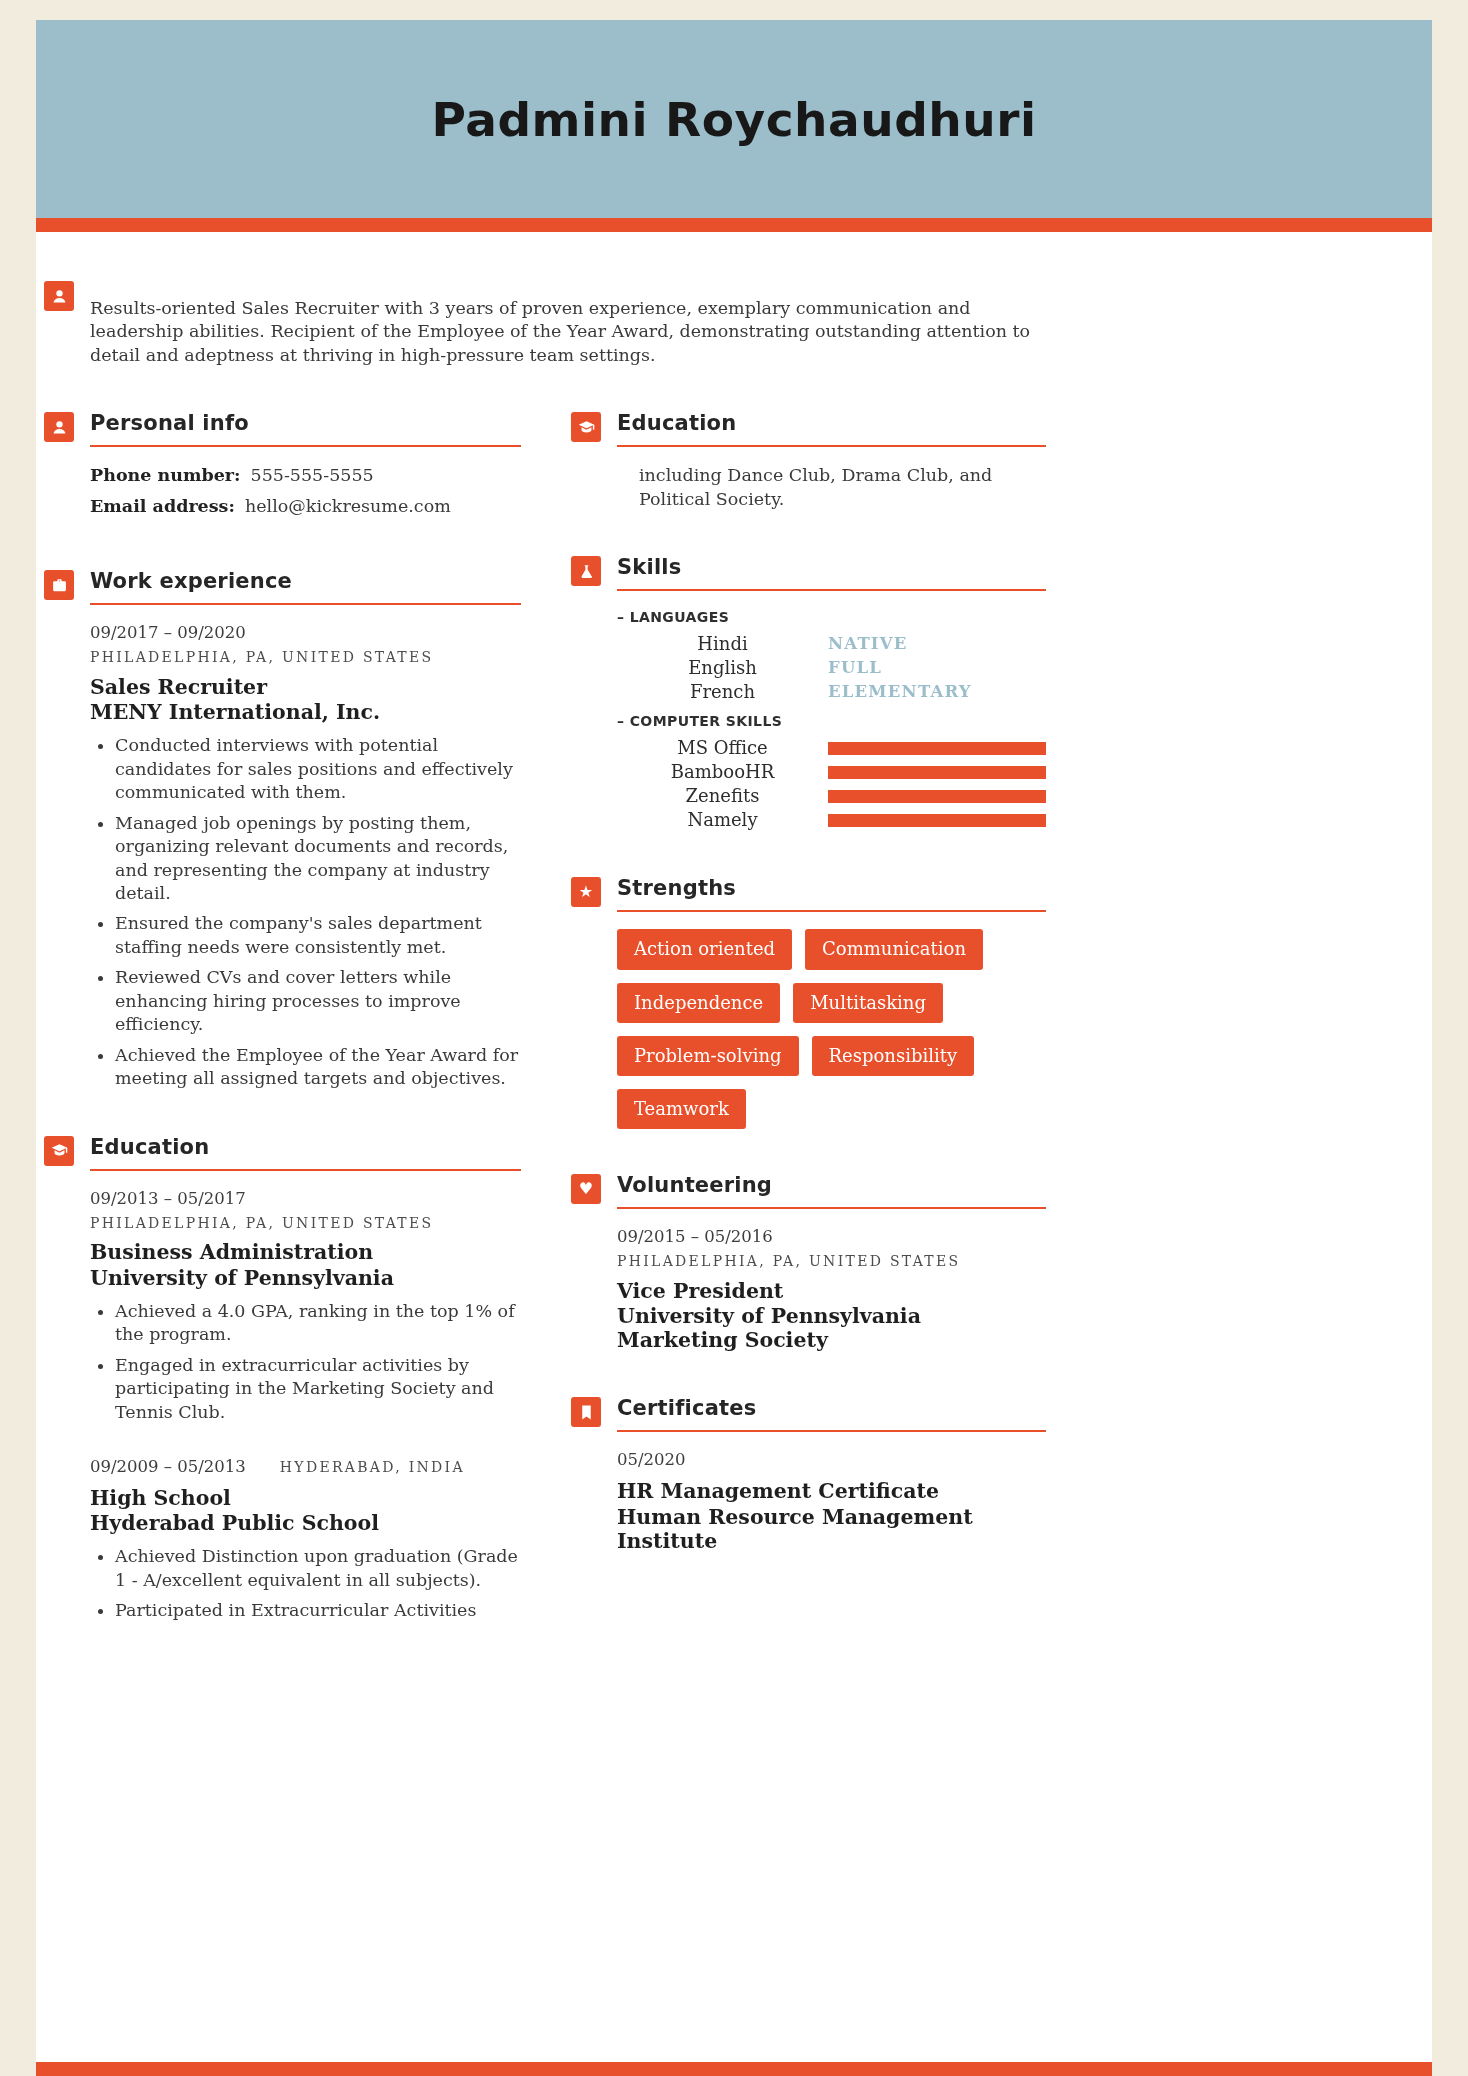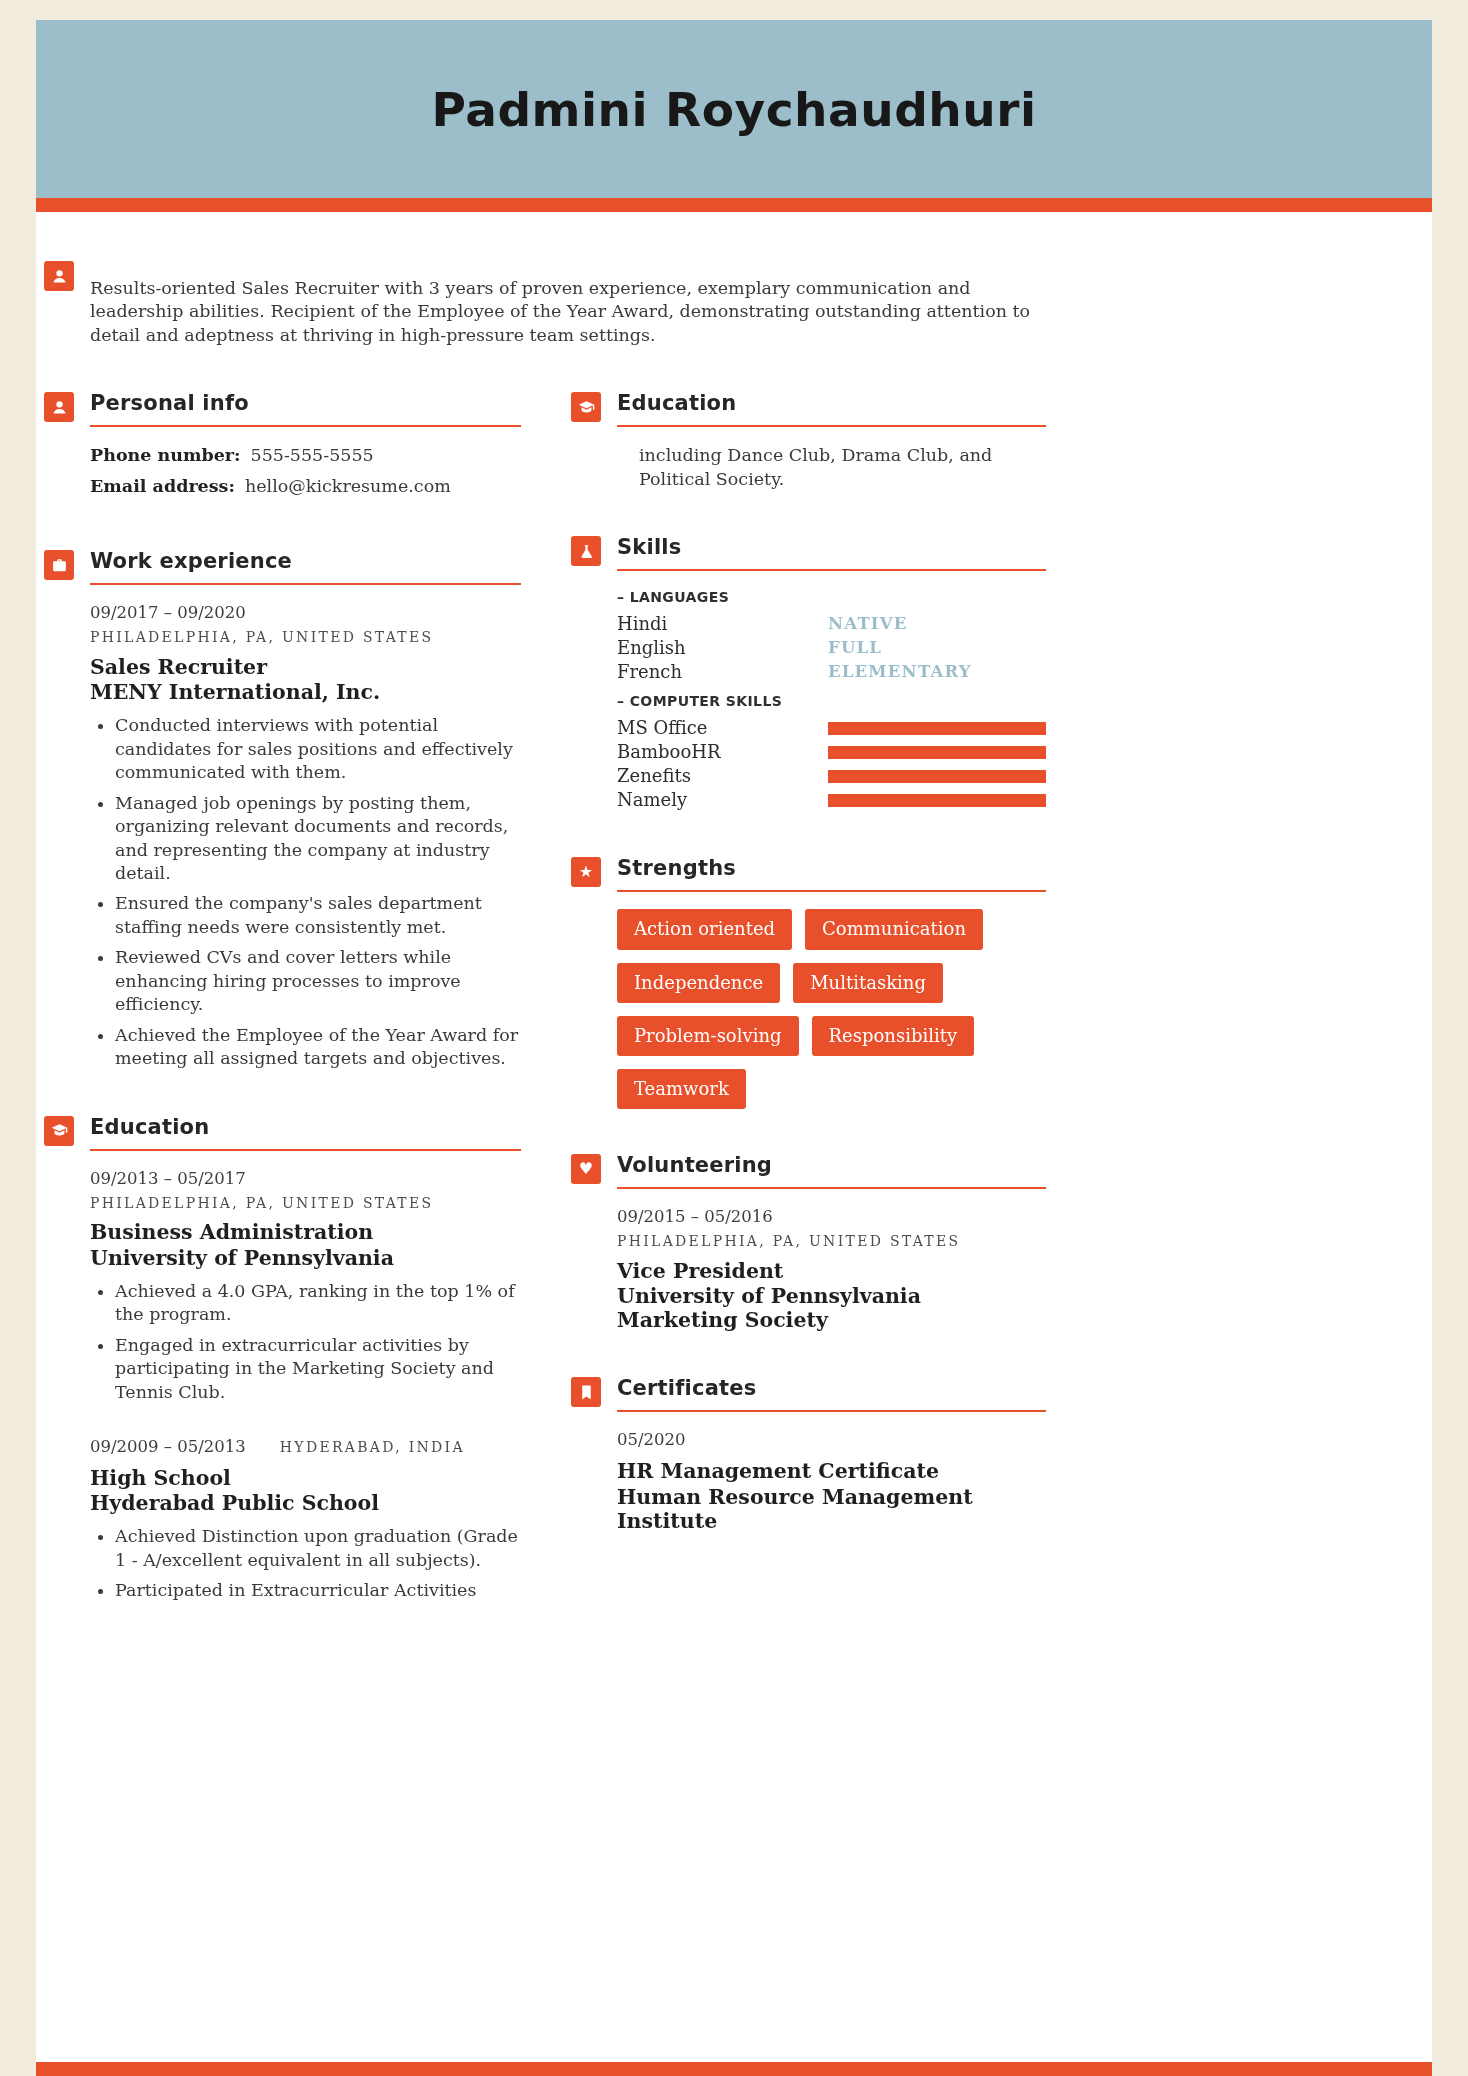--- a/index.html
+++ b/index.html
@@ -17,21 +17,21 @@
     color:#3a3a3a;
   }
   .sheet{
     margin:20px 36px 0;
     background:#ffffff;
     min-height:2056px;
     position:relative;
     overflow:hidden;
   }
   .masthead{
-    height:178px;
+    height:198px;
     background:var(--header_bg,#9cbecb);
     display:flex;align-items:center;justify-content:center;
   }
   .masthead h1{
     margin:0;
     font-family:"DejaVu Sans",sans-serif;
     font-weight:700;font-size:47px;
     color:#181818;letter-spacing:.5px;
   }
   .stripe{height:14px;background:var(--accent,#e8502c);}
@@ -68,21 +68,21 @@
   ul.bullets{margin:10px 0 0;padding-left:25px;}
   ul.bullets li{margin-bottom:7px;}
   ul.bullets li:last-child{margin-bottom:0;}
   .cont-text{margin:0;padding-left:22px;}
   .skills-sub{
     font-family:"DejaVu Sans",sans-serif;font-weight:700;font-size:14px;
     color:#2f2f2f;letter-spacing:.4px;margin:0 0 5px;
   }
   .skills-sub.second{margin-top:8px;}
   .skill-row{display:grid;grid-template-columns:1fr 218px;align-items:center;min-height:23px;}
-  .skill-name{font-size:18px;color:#2d2d2d;}
+  .skill-name{font-size:18px;color:#2d2d2d;text-align:center;}
   .level{font-weight:700;font-size:16.5px;color:var(--skill_blue,#9cbecb);letter-spacing:1.2px;}
   .bar{height:13px;background:var(--accent,#e8502c);}
   .bar-fill{height:100%;background:var(--skill_blue,#9cbecb);}
   .tags{display:flex;flex-wrap:wrap;gap:13px;}
   .tag{background:var(--accent,#e8502c);color:#ffffff;font-size:18px;padding:8px 17px;border-radius:3px;}
   .footer-stripe{position:absolute;left:0;right:0;bottom:0;height:14px;background:var(--accent,#e8502c);}
 </style>
 </head>
 <body>
 

